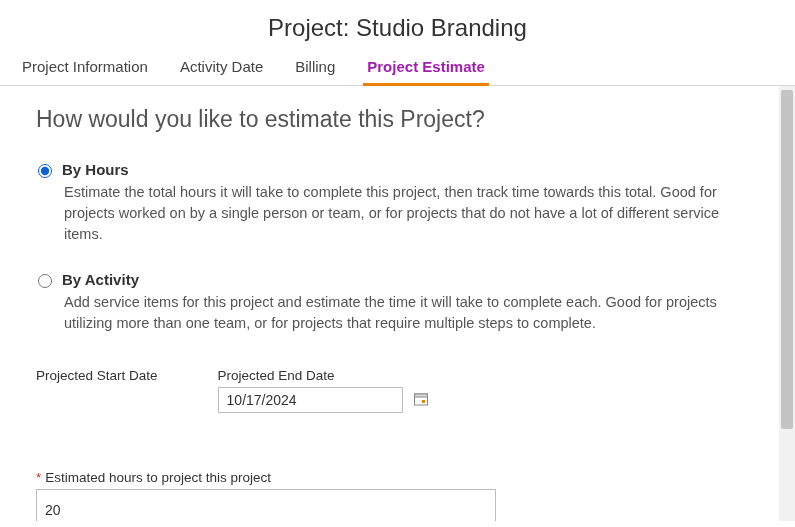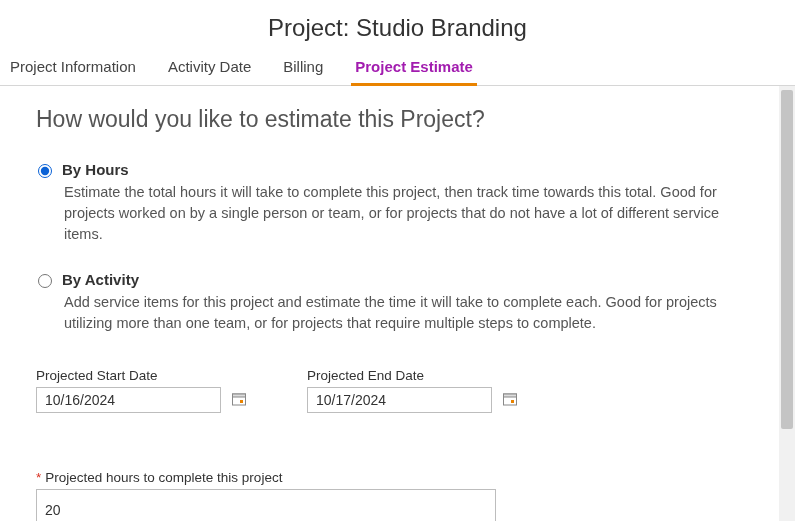--- a/index.html
+++ b/index.html
@@ -17,21 +17,21 @@
   .page-title {
     text-align: center;
     font-size: 24px;
     font-weight: 400;
     color: #333;
     padding: 14px 0 8px 0;
   }
   .tabs {
     display: flex;
     gap: 28px;
-    padding: 0 8px;
+    padding: 0 20px;
     border-bottom: 1px solid #d6d6d6;
   }
   .tab {
     padding: 8px 2px 10px 2px;
     font-size: 15px;
     color: #444;
     cursor: pointer;
     position: relative;
   }
   .tab.active {
@@ -176,49 +176,39 @@
 
     <div class="radio-row">
       <input type="radio" name="estType" style="">
       <span class="radio-label">By Activity</span>
     </div>
     <div class="radio-desc">Add service items for this project and estimate the time it will take to complete each. Good for projects utilizing more than one team, or for projects that require multiple steps to complete.</div>
 
     <div class="date-row">
       <div class="field">
         <span class="field-label">Projected Start Date</span>
-        <div class="date-input-wrap">
-          <input class="text-input" type="text" value="10/16/2024" style="">
-          <span class="cal-icon">
-            <svg width="16" height="16" viewBox="0 0 16 16">
-                <rect x="1.5" y="3" width="13" height="11" fill="none" stroke="#888" stroke-width="1"></rect>
-                <rect x="1.5" y="3" width="13" height="3" fill="#ddd" stroke="#888" stroke-width="1"></rect>
-                <rect x="9" y="9" width="3" height="3" fill="#e98300"></rect>
-              </svg>
-          </span>
-        </div>
       </div>
       <div class="field">
         <span class="field-label">Projected End Date</span>
         <div class="date-input-wrap">
           <input class="text-input" type="text" value="10/17/2024" style="">
           <span class="cal-icon">
             <svg width="16" height="16" viewBox="0 0 16 16">
                 <rect x="1.5" y="3" width="13" height="11" fill="none" stroke="#888" stroke-width="1"></rect>
                 <rect x="1.5" y="3" width="13" height="3" fill="#ddd" stroke="#888" stroke-width="1"></rect>
                 <rect x="9" y="9" width="3" height="3" fill="#e98300"></rect>
               </svg>
           </span>
         </div>
       </div>
     </div>
 
     <div class="est-block">
       <span class="field-label">
-        <span class="req-star">*</span><span>Projected hours to complete this project</span>
+        <span class="req-star">*</span><span>Estimated hours to project this project</span>
       </span>
       <input class="est-input" type="text" value="20" style="">
     </div>
 
   </div>
 
   <div class="scrollbar">
     <div class="scroll-thumb"></div>
   </div>
 </div>

